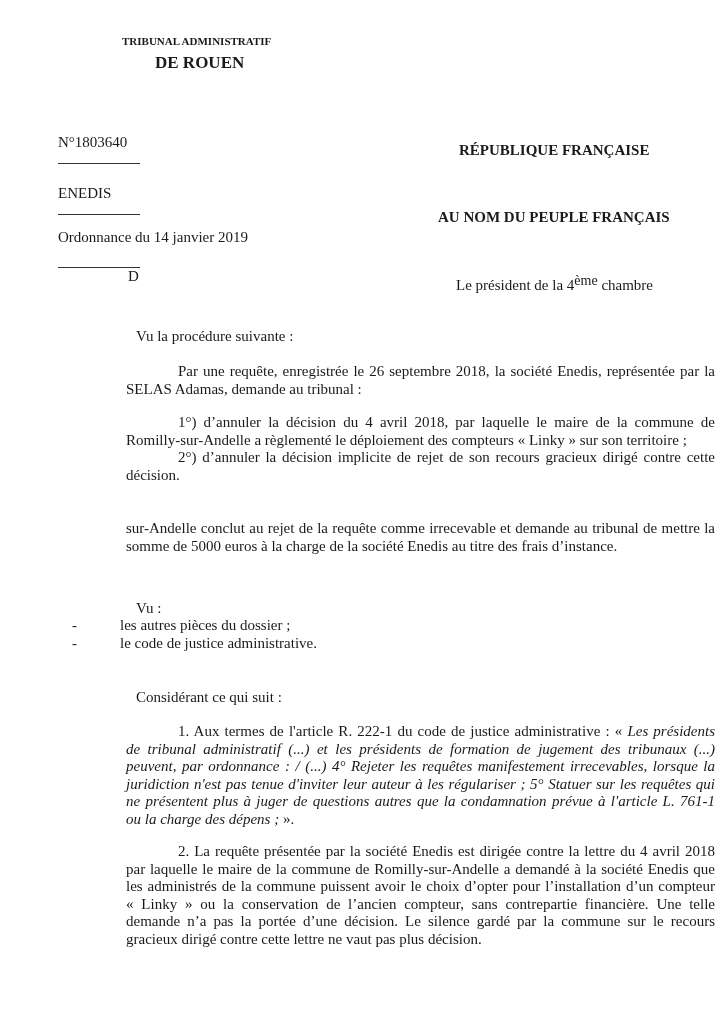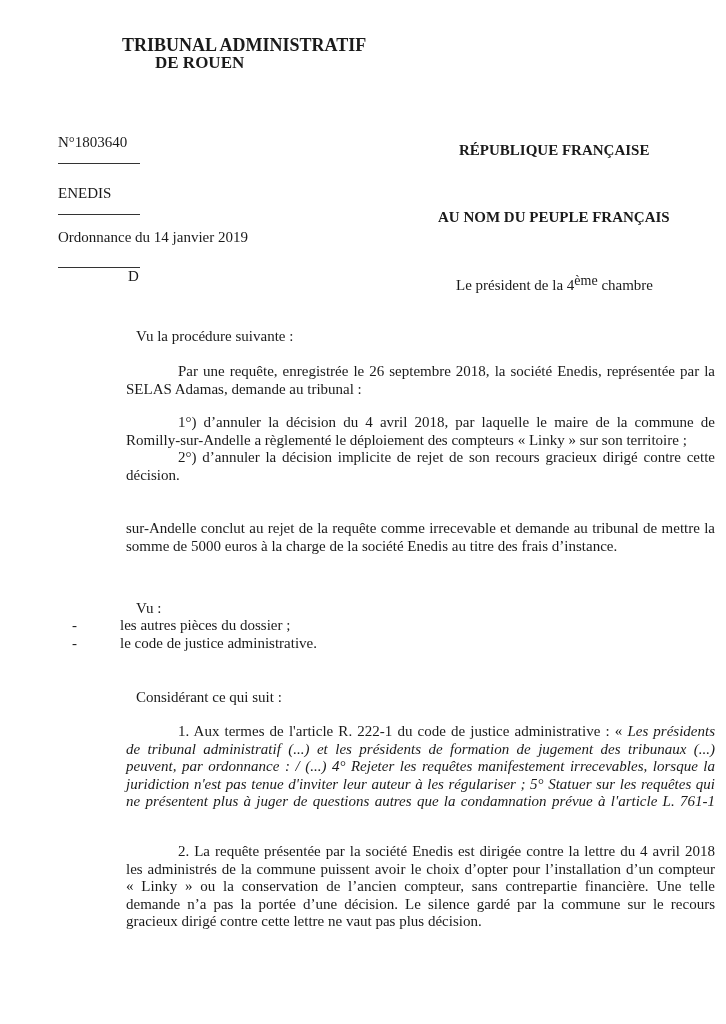--- a/index.html
+++ b/index.html
@@ -18,21 +18,21 @@
   .line { display: block; text-align: justify; text-align-last: justify; }
   .line.last { text-align-last: left; }
   .it { font-style: italic; }
   sup { font-size: 14px; vertical-align: 5px; line-height: 0; }
   .bullet { position: absolute; left: 72px; line-height: 17.6px; }
   .bullet .dash { display: inline-block; width: 48px; }
 </style>
 </head>
 <body>
 
-<div class="abs bold" style="left:122px; top:35px; font-size:18px;">TRIBUNAL ADMINISTRATIF</div>
+<div class="abs bold" style="left:122px; top:35px; font-size:11px;">TRIBUNAL ADMINISTRATIF</div>
 <div class="abs bold" style="left:155px; top:53px; font-size:17px;">DE ROUEN</div>
 
 <div class="abs" style="left:58px; top:134px;">N°1803640</div>
 <div class="hr" style="top:163px;"></div>
 <div class="abs" style="left:58px; top:185px;">ENEDIS</div>
 <div class="hr" style="top:214px;"></div>
 <div class="abs" style="left:58px; top:229px;">Ordonnance du 14 janvier 2019</div>
 <div class="hr" style="top:267px;"></div>
 <div class="abs" style="left:128px; top:268px;">D</div>
 
@@ -73,21 +73,23 @@
 </div>
 
 <div class="abs" style="left:136px; top:689px;">Considérant ce qui suit :</div>
 
 <div class="para" style="top:723px;">
   <span class="line" style="padding-left:52px;"><span>1. Aux termes de l'article R. 222-1 du code de justice administrative : « </span><span class="it">Les présidents</span></span>
   <span class="line it">de tribunal administratif (...) et les présidents de formation de jugement des tribunaux (...)</span>
   <span class="line it">peuvent, par ordonnance : / (...) 4° Rejeter les requêtes manifestement irrecevables, lorsque la</span>
   <span class="line it">juridiction n'est pas tenue d'inviter leur auteur à les régulariser ; 5° Statuer sur les requêtes qui</span>
   <span class="line it">ne présentent plus à juger de questions autres que la condamnation prévue à l'article L. 761-1</span>
+  <span class="line last"><span class="it">ou la charge des dépens ;</span><span> ».</span></span>
 </div>
 
 <div class="para" style="top:843px;">
   <span class="line" style="padding-left:52px;">2. La requête présentée par la société Enedis est dirigée contre la lettre du 4 avril 2018</span>
+  <span class="line">par laquelle le maire de la commune de Romilly-sur-Andelle a demandé à la société Enedis que</span>
   <span class="line">les administrés de la commune puissent avoir le choix d’opter pour l’installation d’un compteur</span>
   <span class="line">« Linky » ou la conservation de l’ancien compteur, sans contrepartie financière. Une telle</span>
   <span class="line">demande n’a pas la portée d’une décision. Le silence gardé par la commune sur le recours</span>
   <span class="line last">gracieux dirigé contre cette lettre ne vaut pas plus décision.</span>
 </div>
 
 </body></html>

